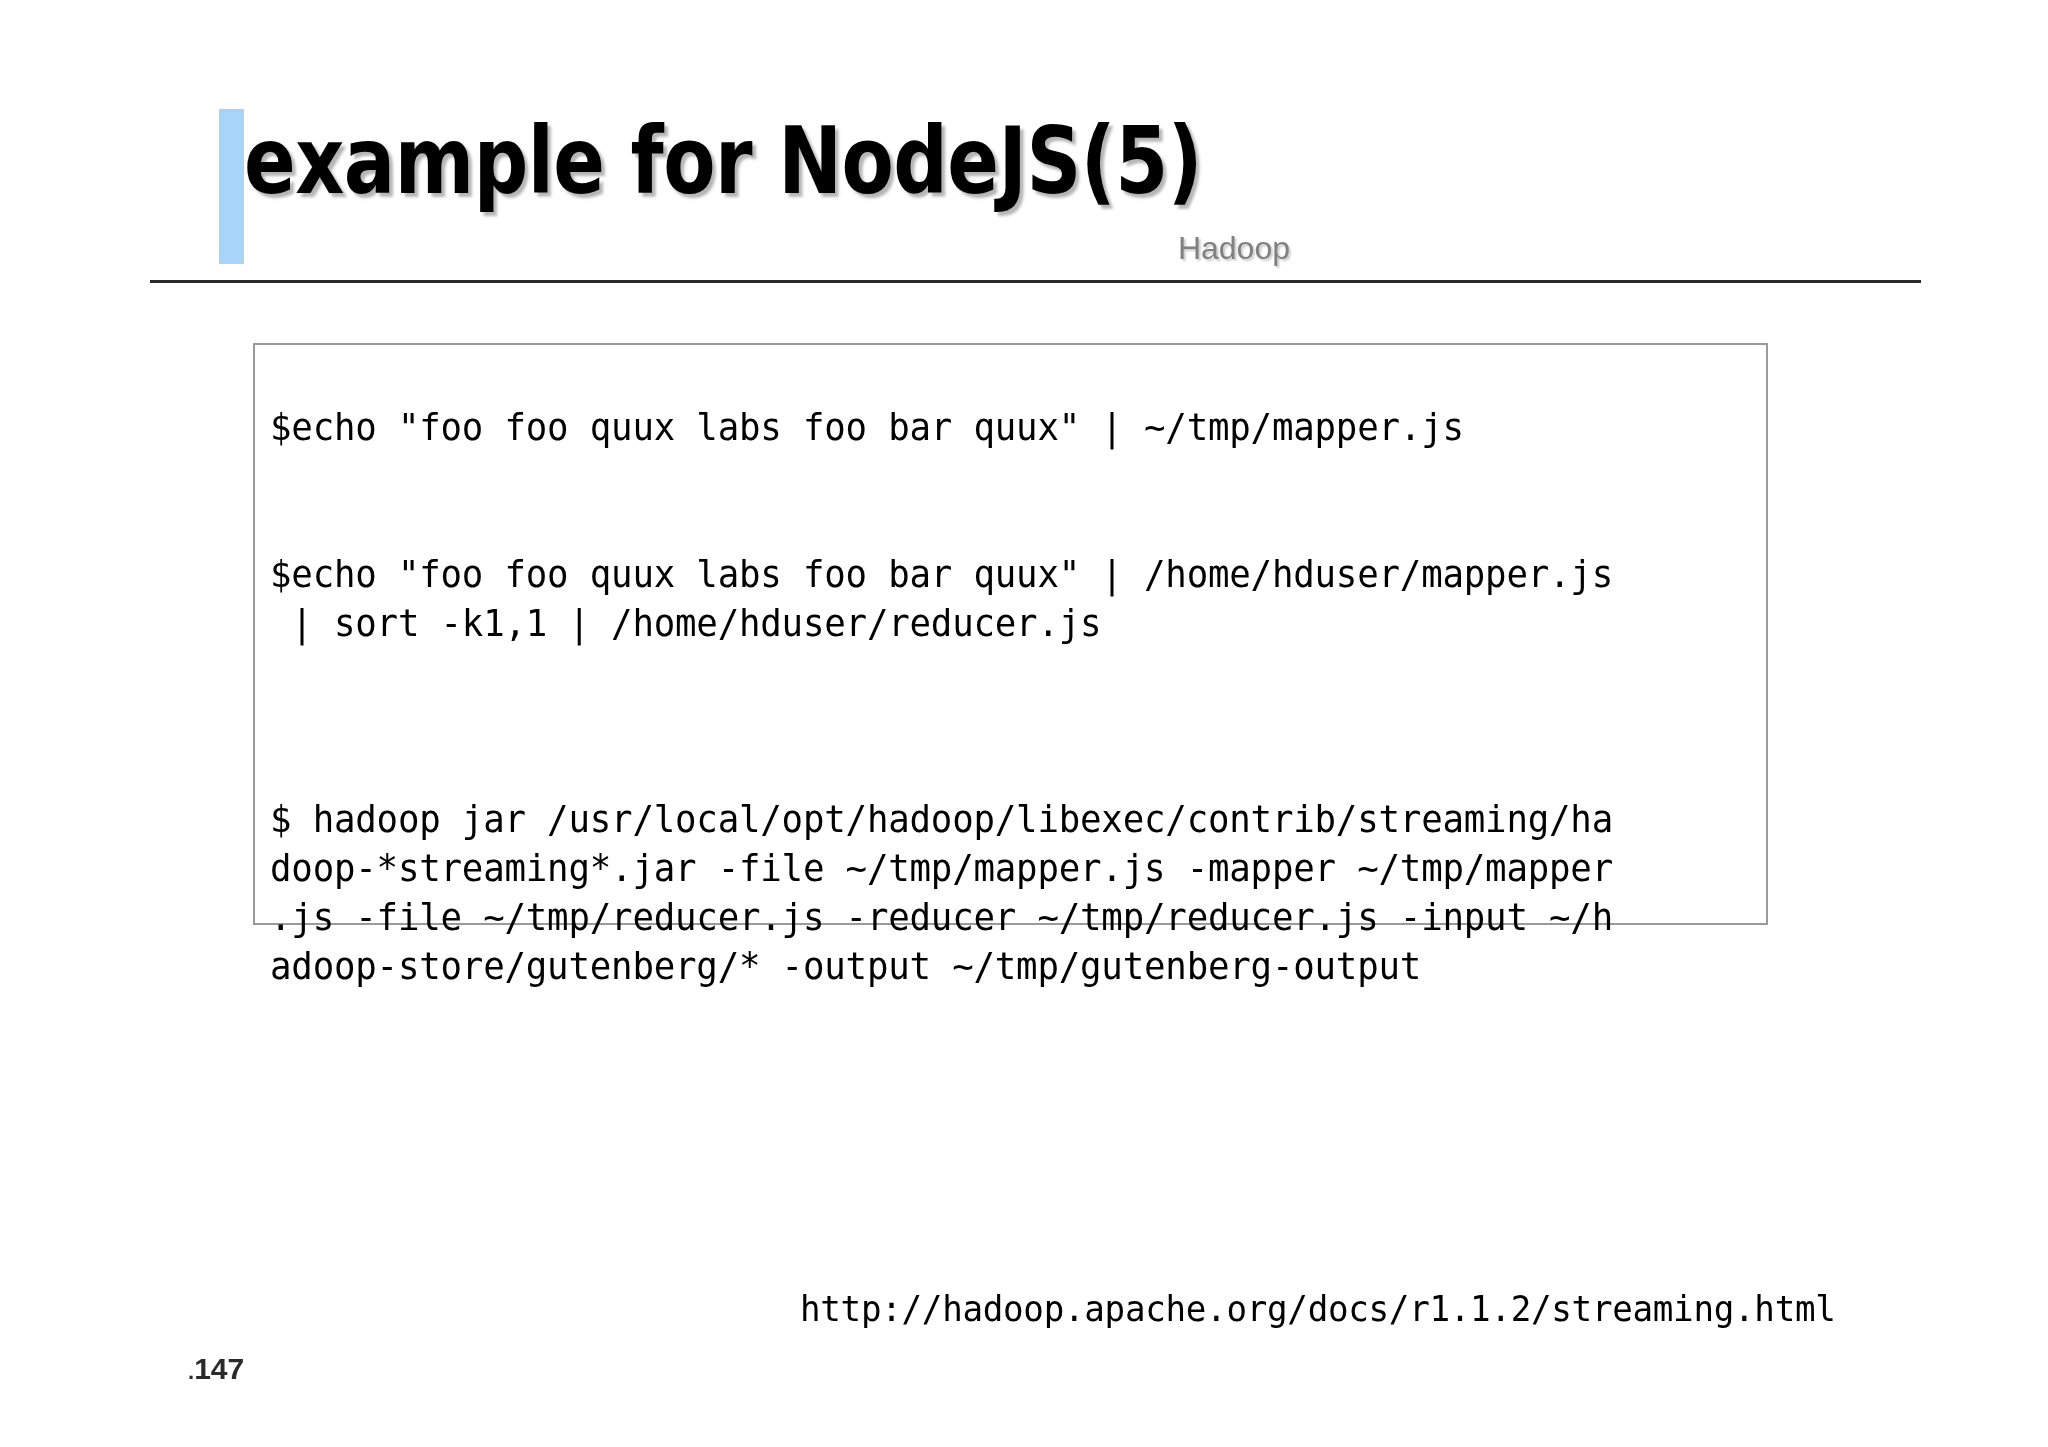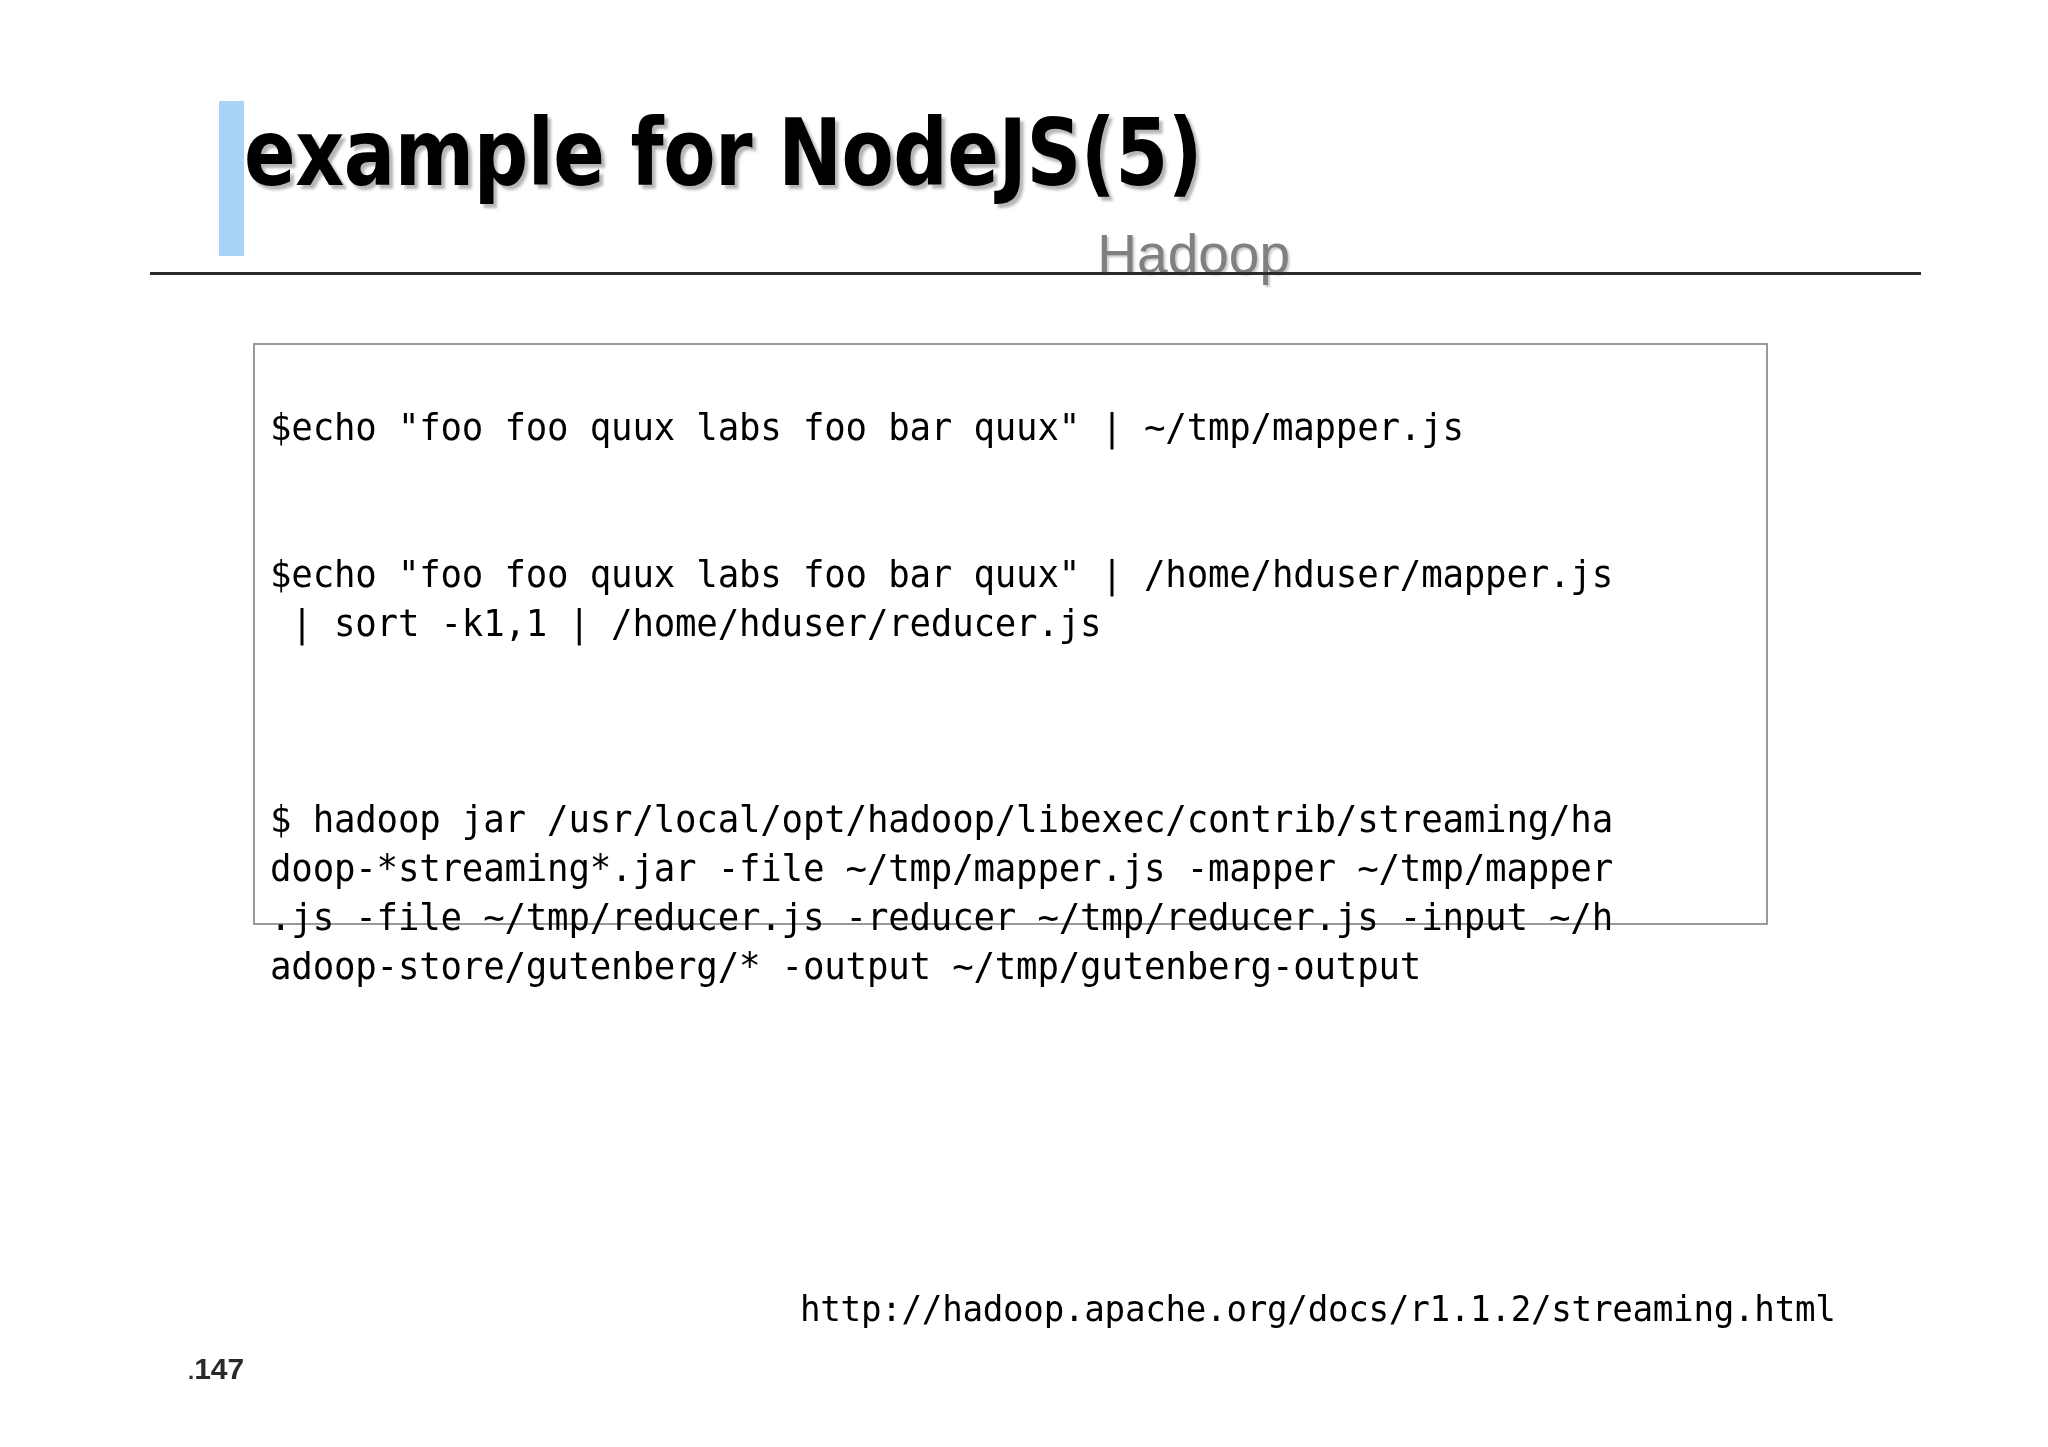--- a/index.html
+++ b/index.html
@@ -13,21 +13,21 @@
     position: relative;
     overflow: hidden;
     font-family: "Liberation Sans", sans-serif;
     color: #000000;
   }
 
   
   #slide-header {
     position: absolute;
     left: 0;
-    top: 0;
+    top: 8px;
     width: 2048px;
     height: 285px;
   }
 
   #title-accent-bar {
     position: absolute;
     left: 219px;
     top: 101px;
     width: 25px;
     height: 155px;
@@ -49,21 +49,21 @@
     white-space: nowrap;
     transform: scaleX(0.92);
     transform-origin: left top;
   }
 
   #header-section-label {
     position: absolute;
     right: 758px;
     top: 222px;
     font-family: "Liberation Sans", sans-serif;
-    font-size: 55px;
+    font-size: 32px;
     color: #808080;
     text-shadow: 2px 2px 2px rgba(160,160,160,0.55);
     white-space: nowrap;
     text-align: center;
   }
 
   #header-rule {
     position: absolute;
     left: 150px;
     top: 272px;

